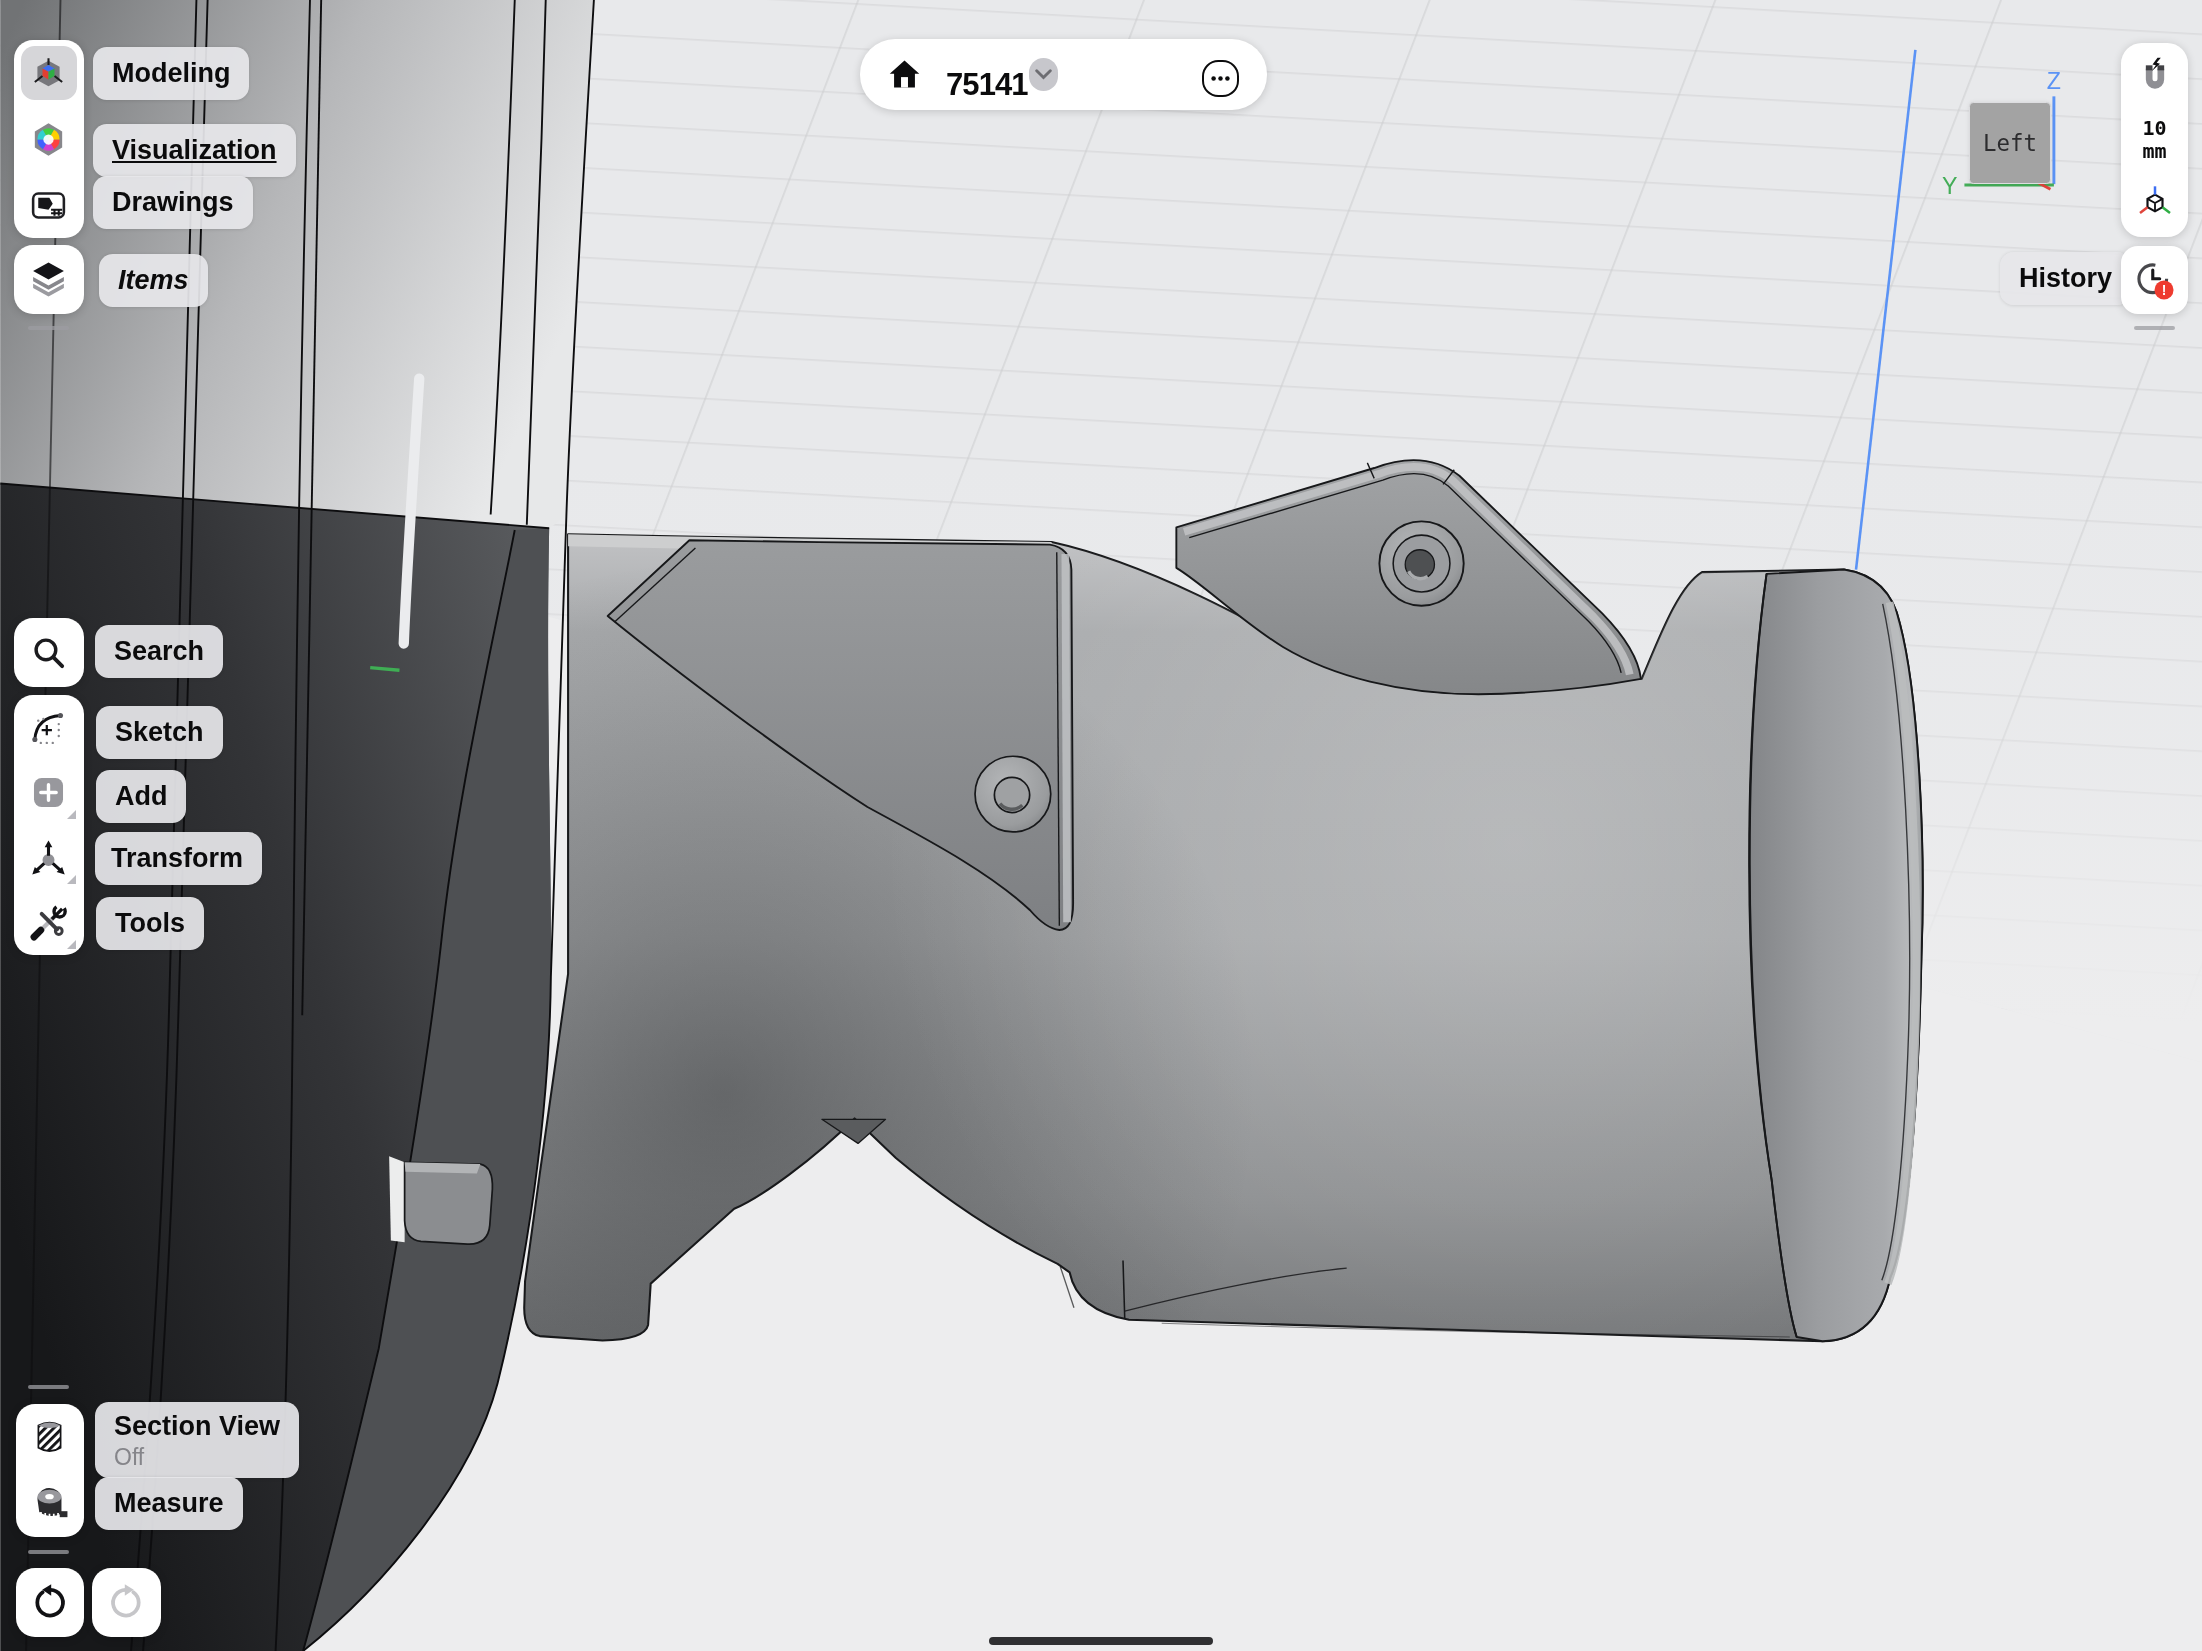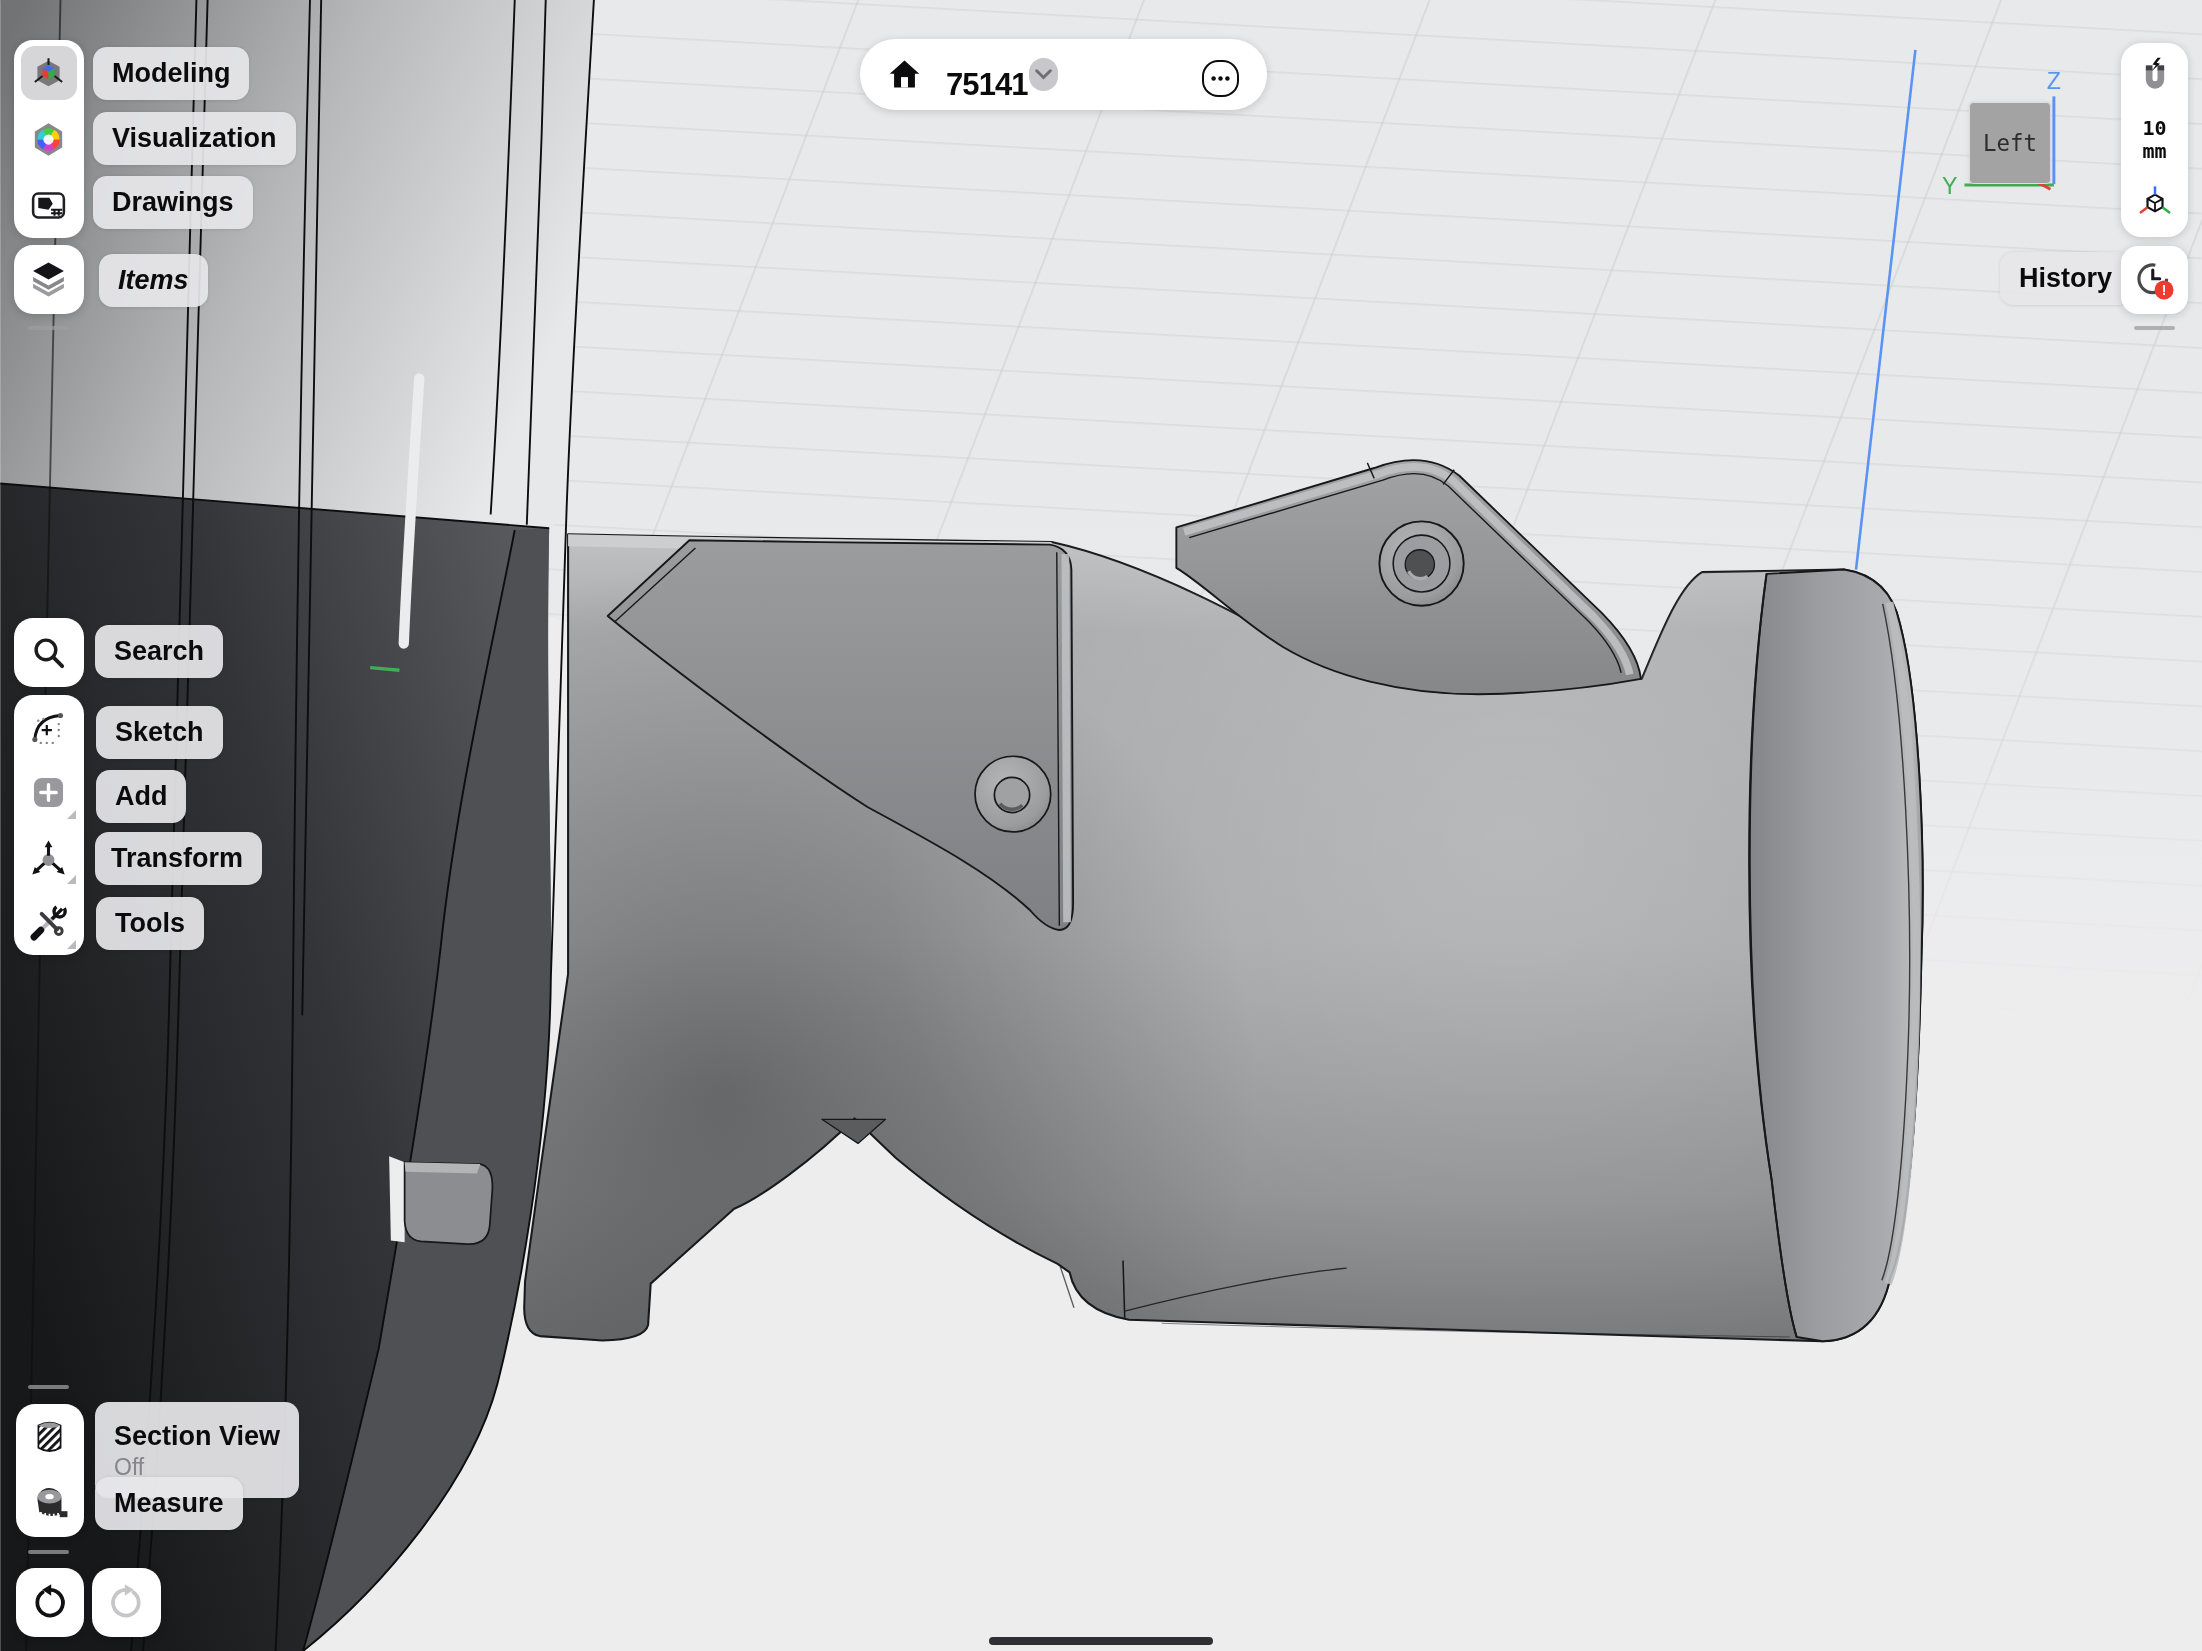--- a/index.html
+++ b/index.html
@@ -13,21 +13,21 @@
   .col{flex-direction:column;align-items:center;justify-content:space-around;}
   .cell{width:100%;display:flex;align-items:center;justify-content:center;position:relative;}
   .sel{position:absolute;left:6.9px;right:6.9px;top:5.2px;bottom:5.2px;background:#d6d6d9;border-radius:13.8px;}
   .corner{position:absolute;right:7.7px;bottom:6px;width:0;height:0;
           border-left:9.5px solid transparent;border-bottom:9.5px solid #b9b9be;}
 
   
   .pill{position:absolute;background:rgba(230,230,234,.93);border-radius:13.8px;
         height:53px;display:flex;align-items:center;padding:0 19px;
         font-size:27px;font-weight:600;white-space:nowrap;box-shadow:0 0.9px 3.4px rgba(0,0,0,.10);}
-  .pill.two{height:96px;flex-direction:column;align-items:flex-start;justify-content:center;}
+  .pill.two{height:76px;flex-direction:column;align-items:flex-start;justify-content:center;}
   .pill .sub{font-size:23px;font-weight:400;color:#85858a;line-height:1;margin-top:3.4px;}
 
   .divider{position:absolute;width:41px;height:4.3px;border-radius:2.6px;background:#9c9ca1;opacity:.75;}
 
   
   #top-pill{position:absolute;left:860px;top:39px;width:407px;height:71px;background:#fff;
             border-radius:35px;box-shadow:0 1.7px 8.6px rgba(0,0,0,.16);}
   #doc-title{position:absolute;left:86px;top:0;height:92px;display:flex;align-items:center;
              font-size:31px;font-weight:700;letter-spacing:-0.9px;}
   #chevron-btn{position:absolute;left:169px;top:19px;width:29px;height:33px;border-radius:14.6px;
@@ -349,21 +349,21 @@
   </svg>
 </div>
 <div class="panel" style="left:92px;top:1568px;width:69px;height:69px;align-items:center;justify-content:center;">
   <svg class="icn" width="41" height="41" viewBox="0 0 48 48" style="transform:scaleX(-1)">
     <path d="M16 12 A15 15 0 1 0 25 9.2" fill="none" stroke="#c6c6c9" stroke-width="4.4" stroke-linecap="round"></path>
     <path d="M26 2.5 L26 16 L15.5 9 Z" fill="#c6c6c9"></path>
   </svg>
 </div>
 
 <div class="pill" style="left:93px;top:47px;">Modeling</div>
-<div class="pill" style="left:93px;top:112px;">Visualization</div>
+<div class="pill" style="left:93px;top:124px;text-decoration:underline;">Visualization</div>
 <div class="pill" style="left:93px;top:176px;">Drawings</div>
 <div class="pill" style="left:99px;top:254px;font-style:italic;">Items</div>
 <div class="pill" style="left:95px;top:625px;">Search</div>
 <div class="pill" style="left:96px;top:706px;">Sketch</div>
 <div class="pill" style="left:96px;top:770px;">Add</div>
 <div class="pill" style="left:95px;top:832px;padding-left:16px;">Transform</div>
 <div class="pill" style="left:96px;top:897px;">Tools</div>
 <div class="pill two" style="left:95px;top:1402px;">
   <span>Section View</span>
   <span class="sub">Off</span>

